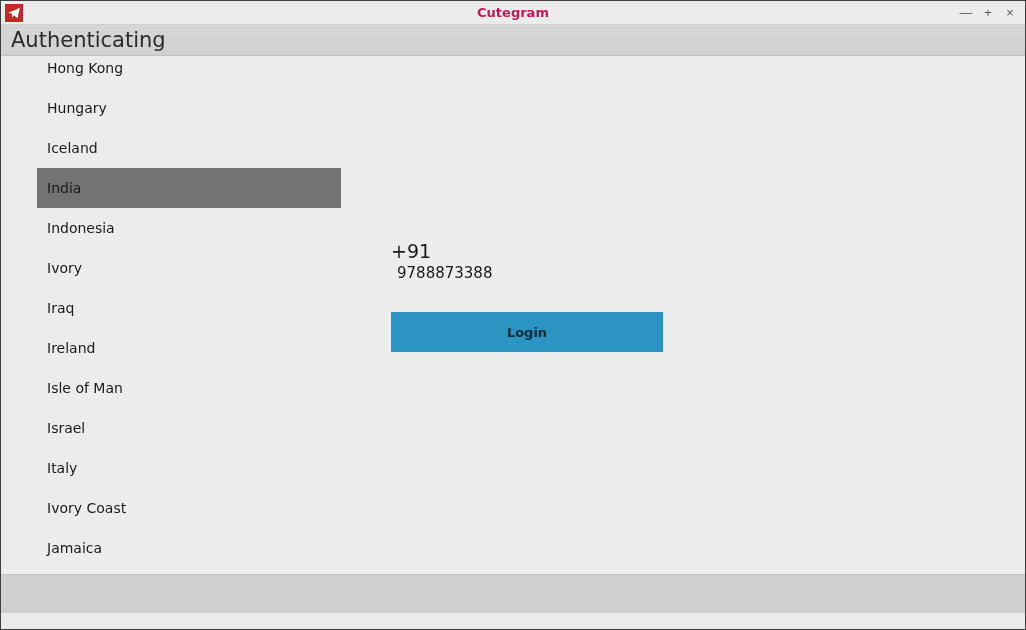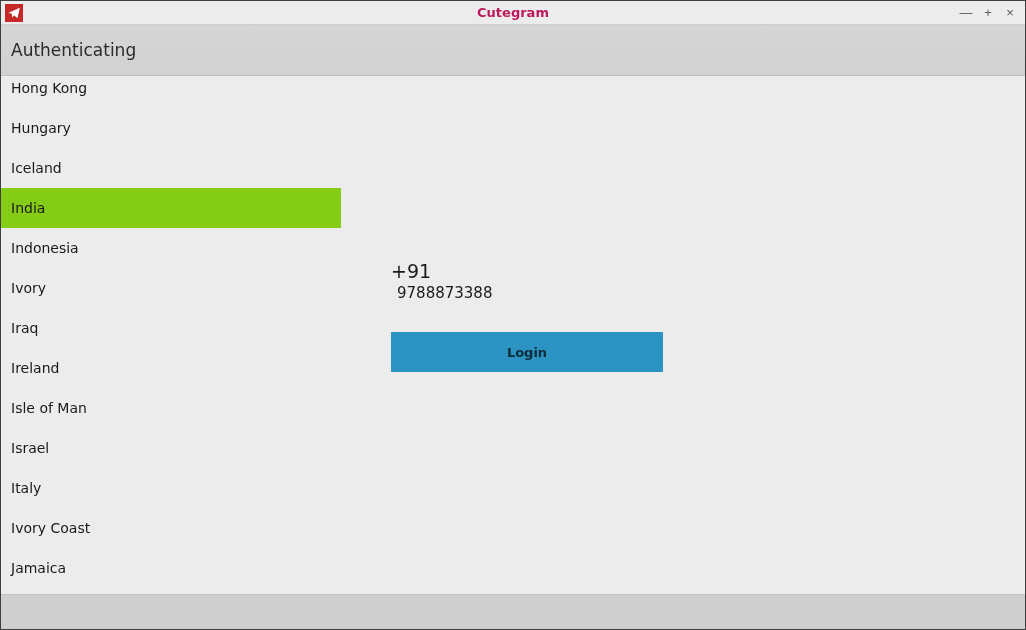--- a/index.html
+++ b/index.html
@@ -37,27 +37,27 @@
     gap: 8px;
     padding-right: 8px;
     color: #5a5a5a;
     font-size: 13px;
     font-family: sans-serif;
   }
   .win-btn { width: 14px; text-align: center; cursor: pointer; line-height: 24px; }
 
   
   .header {
-    height: 51px;
+    height: 31px;
     background: linear-gradient(#d6d6d6, #d1d1d1);
     border-bottom: 1px solid #c2c2c2;
     display: flex;
     align-items: center;
     padding-left: 10px;
-    font-size: 17px;
+    font-size: 21px;
     color: #2b2b2b;
   }
 
   
   .content {
     position: relative;
     height: 518px;
     background: #ececec;
     overflow: hidden;
   }
@@ -70,22 +70,23 @@
     width: 340px;
   }
   .country-item {
     height: 40px;
     display: flex;
     align-items: center;
     padding-left: 10px;
     font-size: 14px;
     color: #1a1a1a;
     cursor: pointer;
-  }
-  .country-item.selected { background: #84cc16; }
+    margin-left: 36px;
+  }
+  .country-item.selected { background: #737373; }
 
   
   .form {
     position: absolute;
     left: 390px;
     top: 184px;
     width: 272px;
   }
   .calling-code {
     font-size: 19px;

